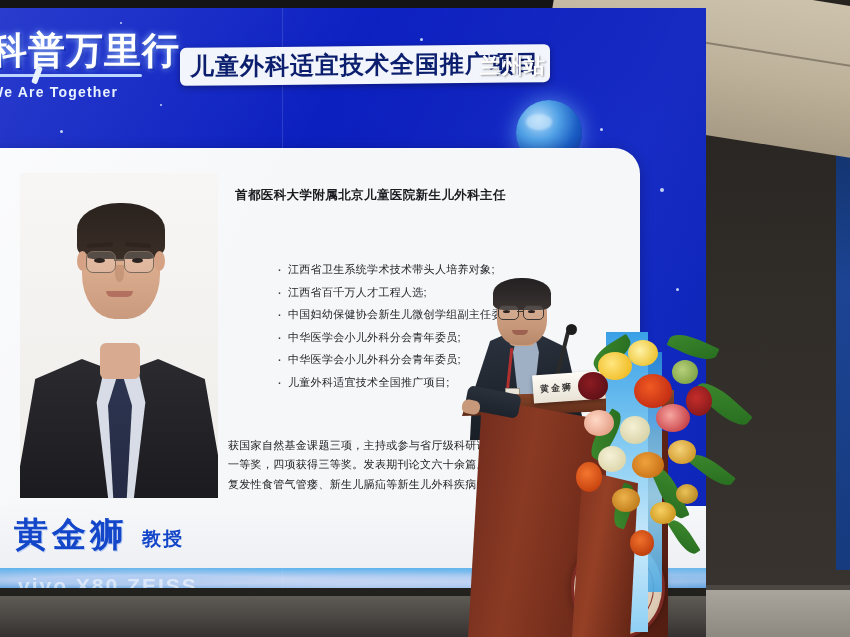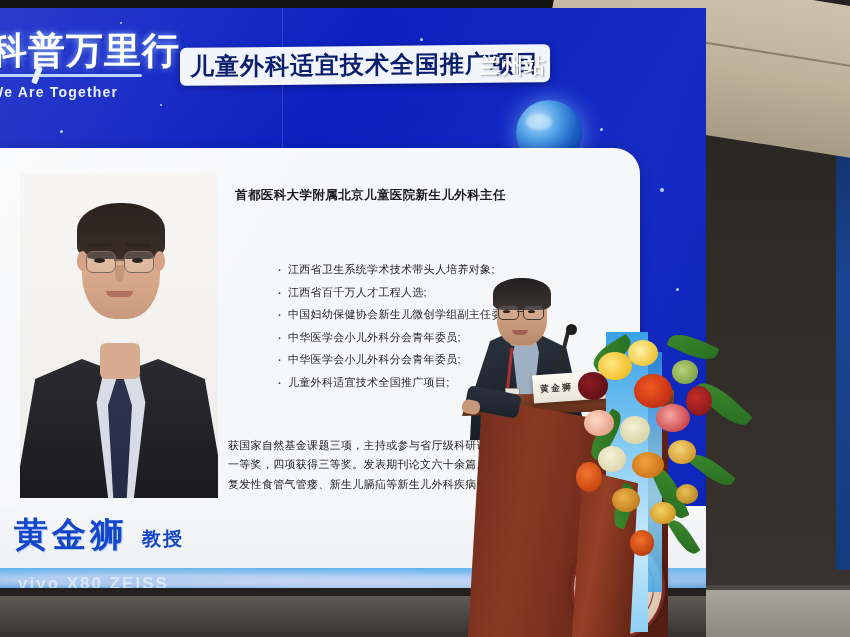--- a/index.html
+++ b/index.html
@@ -110,21 +110,21 @@
   .nameband .nm{position:absolute;left:14px;top:6px;font-size:34px;font-weight:800;color:#1346c8;
     letter-spacing:4px;text-shadow:1px 1px 0 #b9cdf2;}
   .nameband .tt{position:absolute;left:142px;top:20px;font-size:19px;font-weight:800;color:#1346c8;letter-spacing:2px;}
   .blue-wash{position:absolute;left:0;top:560px;width:706px;height:30px;
     background:linear-gradient(180deg,#5fc8f2 0%,#2f9fe0 55%,#1b7fc4 100%);opacity:.85;}
   .blue-wash:after{content:"";position:absolute;inset:0;
     background:radial-gradient(ellipse at 22% 40%,rgba(255,255,255,.75) 0 18%,rgba(255,255,255,0) 55%),
                radial-gradient(ellipse at 62% 60%,rgba(255,255,255,.6) 0 16%,rgba(255,255,255,0) 52%),
                radial-gradient(ellipse at 88% 35%,rgba(255,255,255,.55) 0 14%,rgba(255,255,255,0) 50%);}
 
-  .watermark{position:absolute;left:18px;top:566px;font-size:17px;font-weight:700;color:rgba(255,255,255,.55);
+  .watermark{position:absolute;left:18px;top:566px;font-size:21px;font-weight:700;color:rgba(255,255,255,.55);
     letter-spacing:2px;}
 
   
   .bezel{position:absolute;left:0;top:588px;width:706px;height:10px;background:#23211e;}
   .below-screen{position:absolute;left:0;top:596px;width:706px;height:41px;
     background:linear-gradient(180deg,#5e5a54 0%,#474340 60%,#343130 100%);}
 
   
   .podium{position:absolute;left:468px;top:398px;width:200px;height:239px;
     background:linear-gradient(100deg,#6d2a1d 0%,#8a3a23 30%,#6e2a1a 62%,#521d12 100%);

